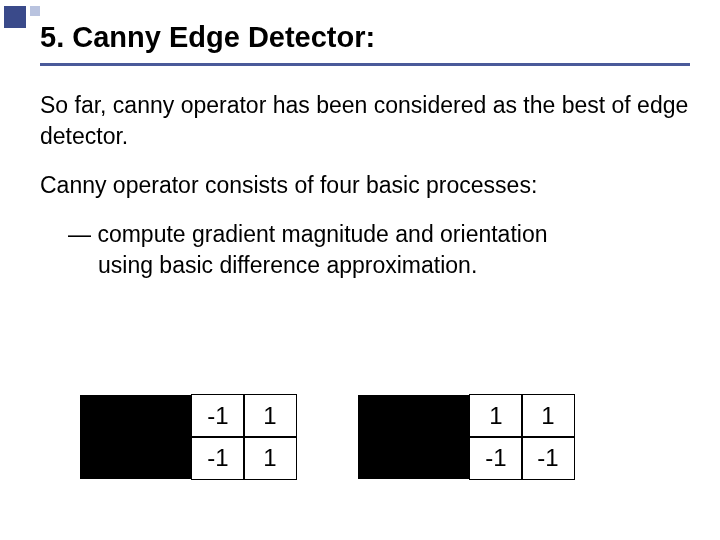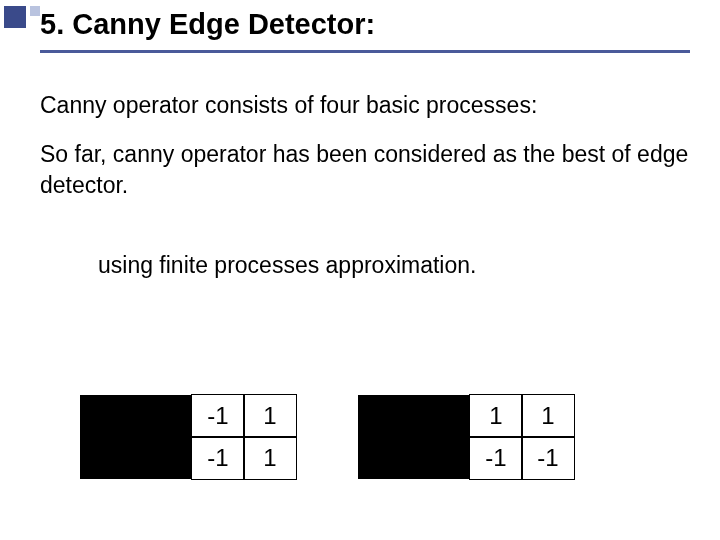--- a/index.html
+++ b/index.html
@@ -36,21 +36,21 @@
   .corner-small {
     position: absolute;
     top: 6px;
     left: 30px;
     width: 10px;
     height: 10px;
     background: #b9c3df;
   }
   .title-wrap {
     position: absolute;
-    top: 7px;
+    top: 20px;
     left: 40px;
     right: 30px;
   }
   .title {
     font-size: 29px;
     font-weight: bold;
     line-height: 1.2;
   }
   .title-underline {
     margin-top: 8px;
@@ -123,26 +123,26 @@
     <div class="corner-big"></div>
     <div class="corner-small"></div>
   </div>
 
   <div class="title-wrap">
     <div class="title">5. Canny Edge Detector:</div>
     <div class="title-underline"></div>
   </div>
 
   <div class="body">
+    <div class="para">So far, canny operator has been considered as the best of edge detector.</div>
     <div class="para">Canny operator consists of four basic processes:</div>
-    <div class="para">So far, canny operator has been considered as the best of edge detector.</div>
     <div class="sublist">
       <div class="sub-item">
-        <br>
-        <span class="sub-cont">using finite processes approximation.</span>
+        <span>— compute gradient magnitude and orientation</span><br>
+        <span class="sub-cont">using basic difference approximation.</span>
       </div>
     </div>
   </div>
 
   <div class="kernels">
     <div class="kernel-group">
       <div class="blackbox"></div>
       <div class="grid2">
         <div class="cell">-1</div>
         <div class="cell">1</div>

